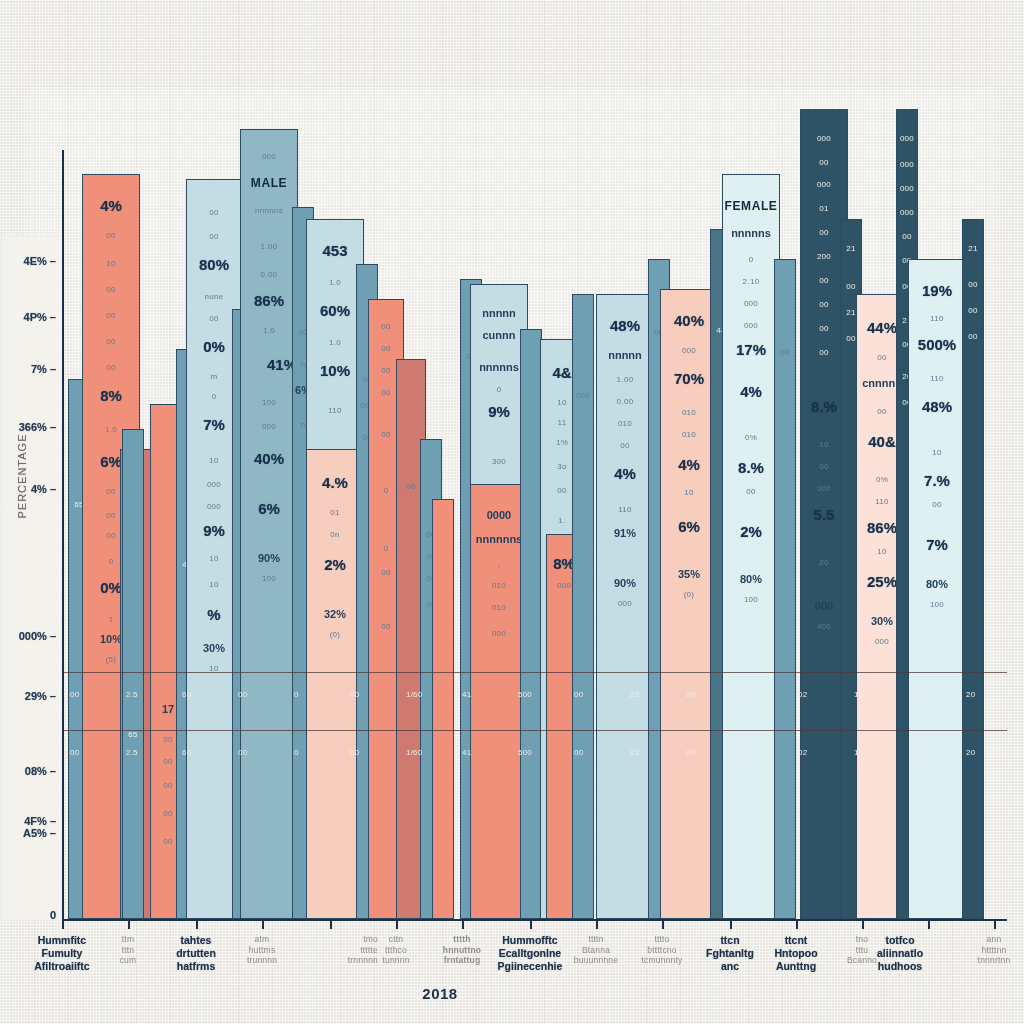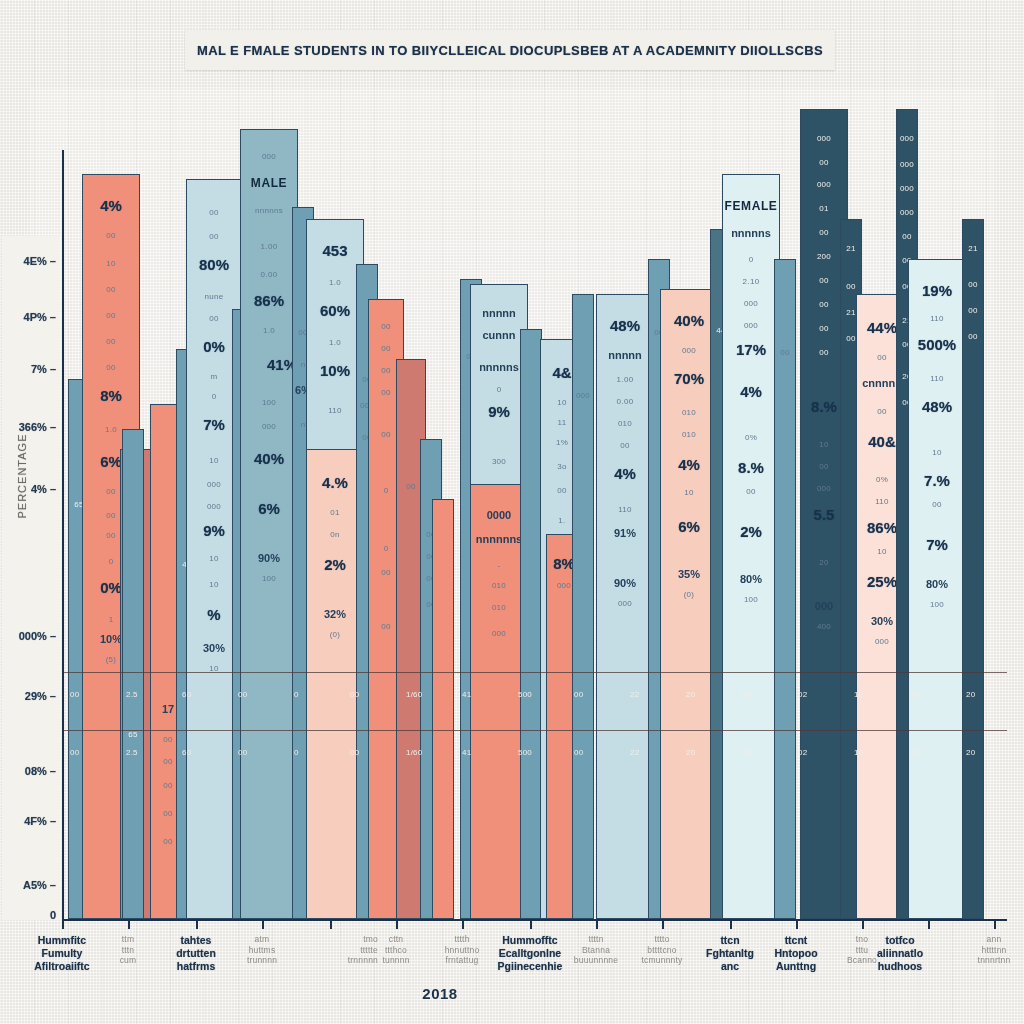--- a/index.html
+++ b/index.html
@@ -94,23 +94,20 @@
   #plot-wrap{position:absolute;left:0;top:0;width:1024px;height:1024px;}
 </style>
 </head>
 <body>
 
 <div id="stage">
 
   <div id="texture"></div>
   <div id="panel"></div>
 
-  <div id="title-banner">
-    <span id="title-text">MAL E FMALE STUDENTS IN TO BIIYCLLEICAL DIOCUPLSBEB AT A ACADEMNITY DIIOLLSCBS</span>
-  </div>
 
   <div id="ylabel-box"></div>
   <div id="ylabel">PERCENTAGE</div>
 
   <div id="plot-wrap">
       <div class="bar" style="left: 68px; width: 22px; height: 540px; background: rgb(111, 159, 179);">
         <div class="lbl wh" style="top: 120px;">65</div>
       </div>
       <div class="bar" style="left: 82px; width: 58px; height: 745px; background: rgb(240, 144, 122);">
         <div class="lbl big" style="top: 22px;">4%</div>
@@ -435,21 +432,21 @@
 
 <div class="ytick" style="top: 255px; left: 4px; width: 52px;">4E% –</div>
     <div class="ytick" style="top: 311px; left: 4px; width: 52px;">4P% –</div>
     <div class="ytick" style="top: 363px; left: 4px; width: 52px;">7% –</div>
     <div class="ytick" style="top: 421px; left: 4px; width: 52px;">366% –</div>
     <div class="ytick" style="top: 483px; left: 4px; width: 52px;">4% –</div>
     <div class="ytick" style="top: 630px; left: 4px; width: 52px;">000% –</div>
     <div class="ytick" style="top: 690px; left: 4px; width: 52px;">29% –</div>
     <div class="ytick" style="top: 765px; left: 4px; width: 52px;">08% –</div>
     <div class="ytick" style="top: 815px; left: 4px; width: 52px;">4F% –</div>
-    <div class="ytick" style="top: 879px; left: 4px; width: 52px;">A5% –</div>
+    <div class="ytick" style="top: 827px; left: 4px; width: 52px;">A5% –</div>
     <div class="ytick" style="top: 909px; left: 4px; width: 52px;">0</div>
     <div class="xtick-mark" style="left: 62px;"></div>
     <div class="xlabel major" style="left: 62px;">
       <span class="l1">Hummfitc</span>
       <span class="l2">Fumulty</span>
       <span class="l3">Afiltroaiiftc</span>
     </div>
     <div class="xtick-mark" style="left: 128px;"></div>
     <div class="xlabel minor" style="left: 128px;">
       <span class="l1">ttm</span>
@@ -474,21 +471,21 @@
       <span class="l2">ttttte</span>
       <span class="l3">trnnnnn</span>
     </div>
     <div class="xtick-mark" style="left: 396px;"></div>
     <div class="xlabel minor" style="left: 396px;">
       <span class="l1">cttn</span>
       <span class="l2">ttthco</span>
       <span class="l3">tunnnn</span>
     </div>
     <div class="xtick-mark" style="left: 462px;"></div>
-    <div class="xlabel minor" style="left: 462px;">
+    <div class="xlabel minor" style="left: 462px; font-weight: bold;">
       <span class="l1">tttth</span>
       <span class="l2">hnnuttno</span>
       <span class="l3">frntattug</span>
     </div>
     <div class="xtick-mark" style="left: 530px;"></div>
     <div class="xlabel major" style="left: 530px;">
       <span class="l1">Hummofftc</span>
       <span class="l2">Ecalltgonlne</span>
       <span class="l3">Pgiinecenhie</span>
     </div>

